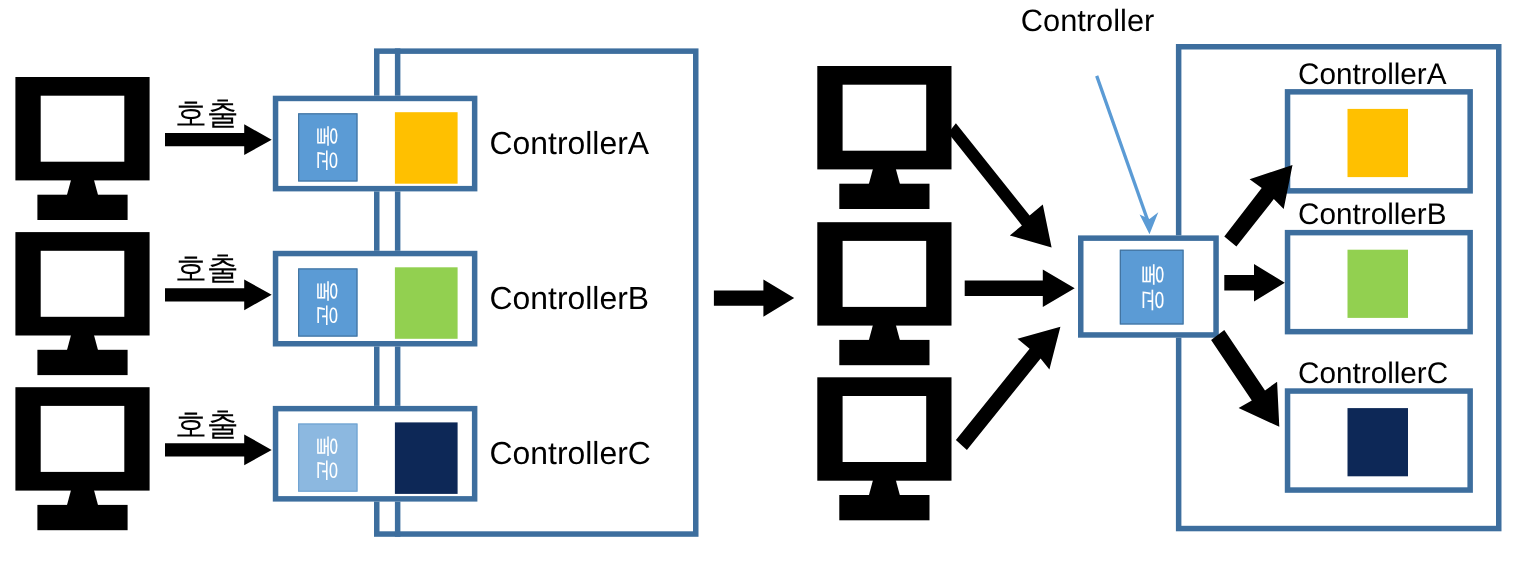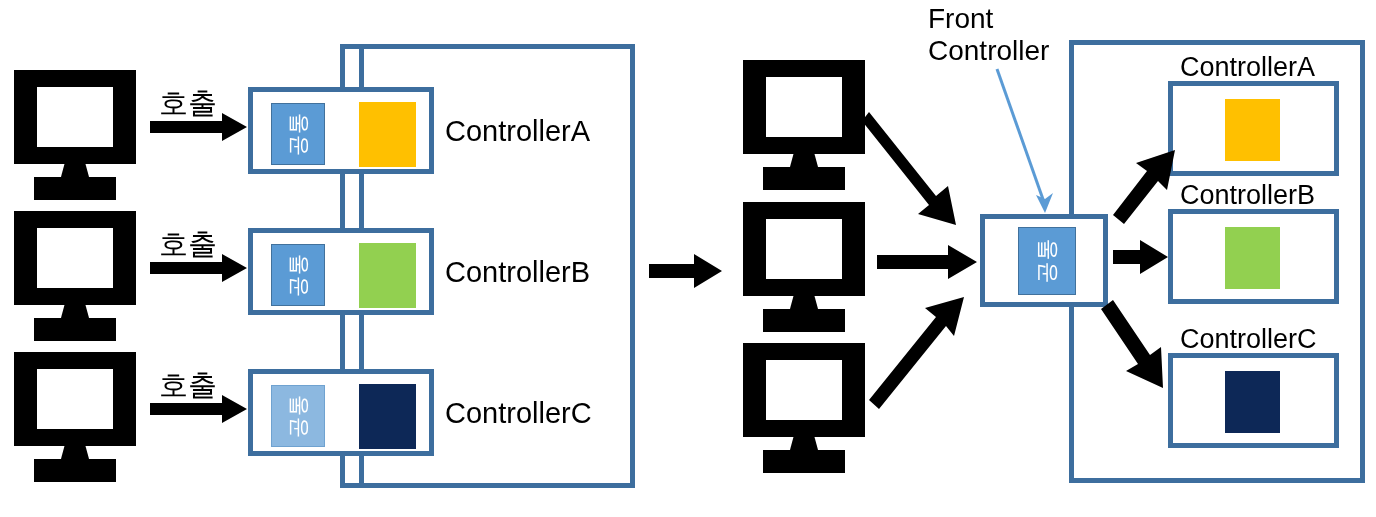--- a/index.html
+++ b/index.html
@@ -197,21 +197,20 @@
 
   <div class="frame-white" style="left:248px; top:369px; width:186px; height:87px;">
     <div class="common-tile small light" style="left:18px; top:11px; width:54px; height:62px;">
       <span class="vtext">공통</span>
     </div>
     <div class="swatch" style="left:106px; top:10px; width:57px; height:65px; background:#0d2857;"></div>
   </div>
   <div class="label" style="left:445px; top:397px;">ControllerC</div>
 
   <div class="label-front" style="left:928px; top:3px;">
-    <div>Front</div>
     <div>Controller</div>
   </div>
 
   <div class="frame" style="left:1069px; top:40px; width:296px; height:443px;"></div>
 
   <div class="monitor" style="left:743px; top:60px; width:122px; height:130px;">
     <div class="case"></div>
     <div class="screen"></div>
     <div class="neck"></div>
     <div class="base"></div>

